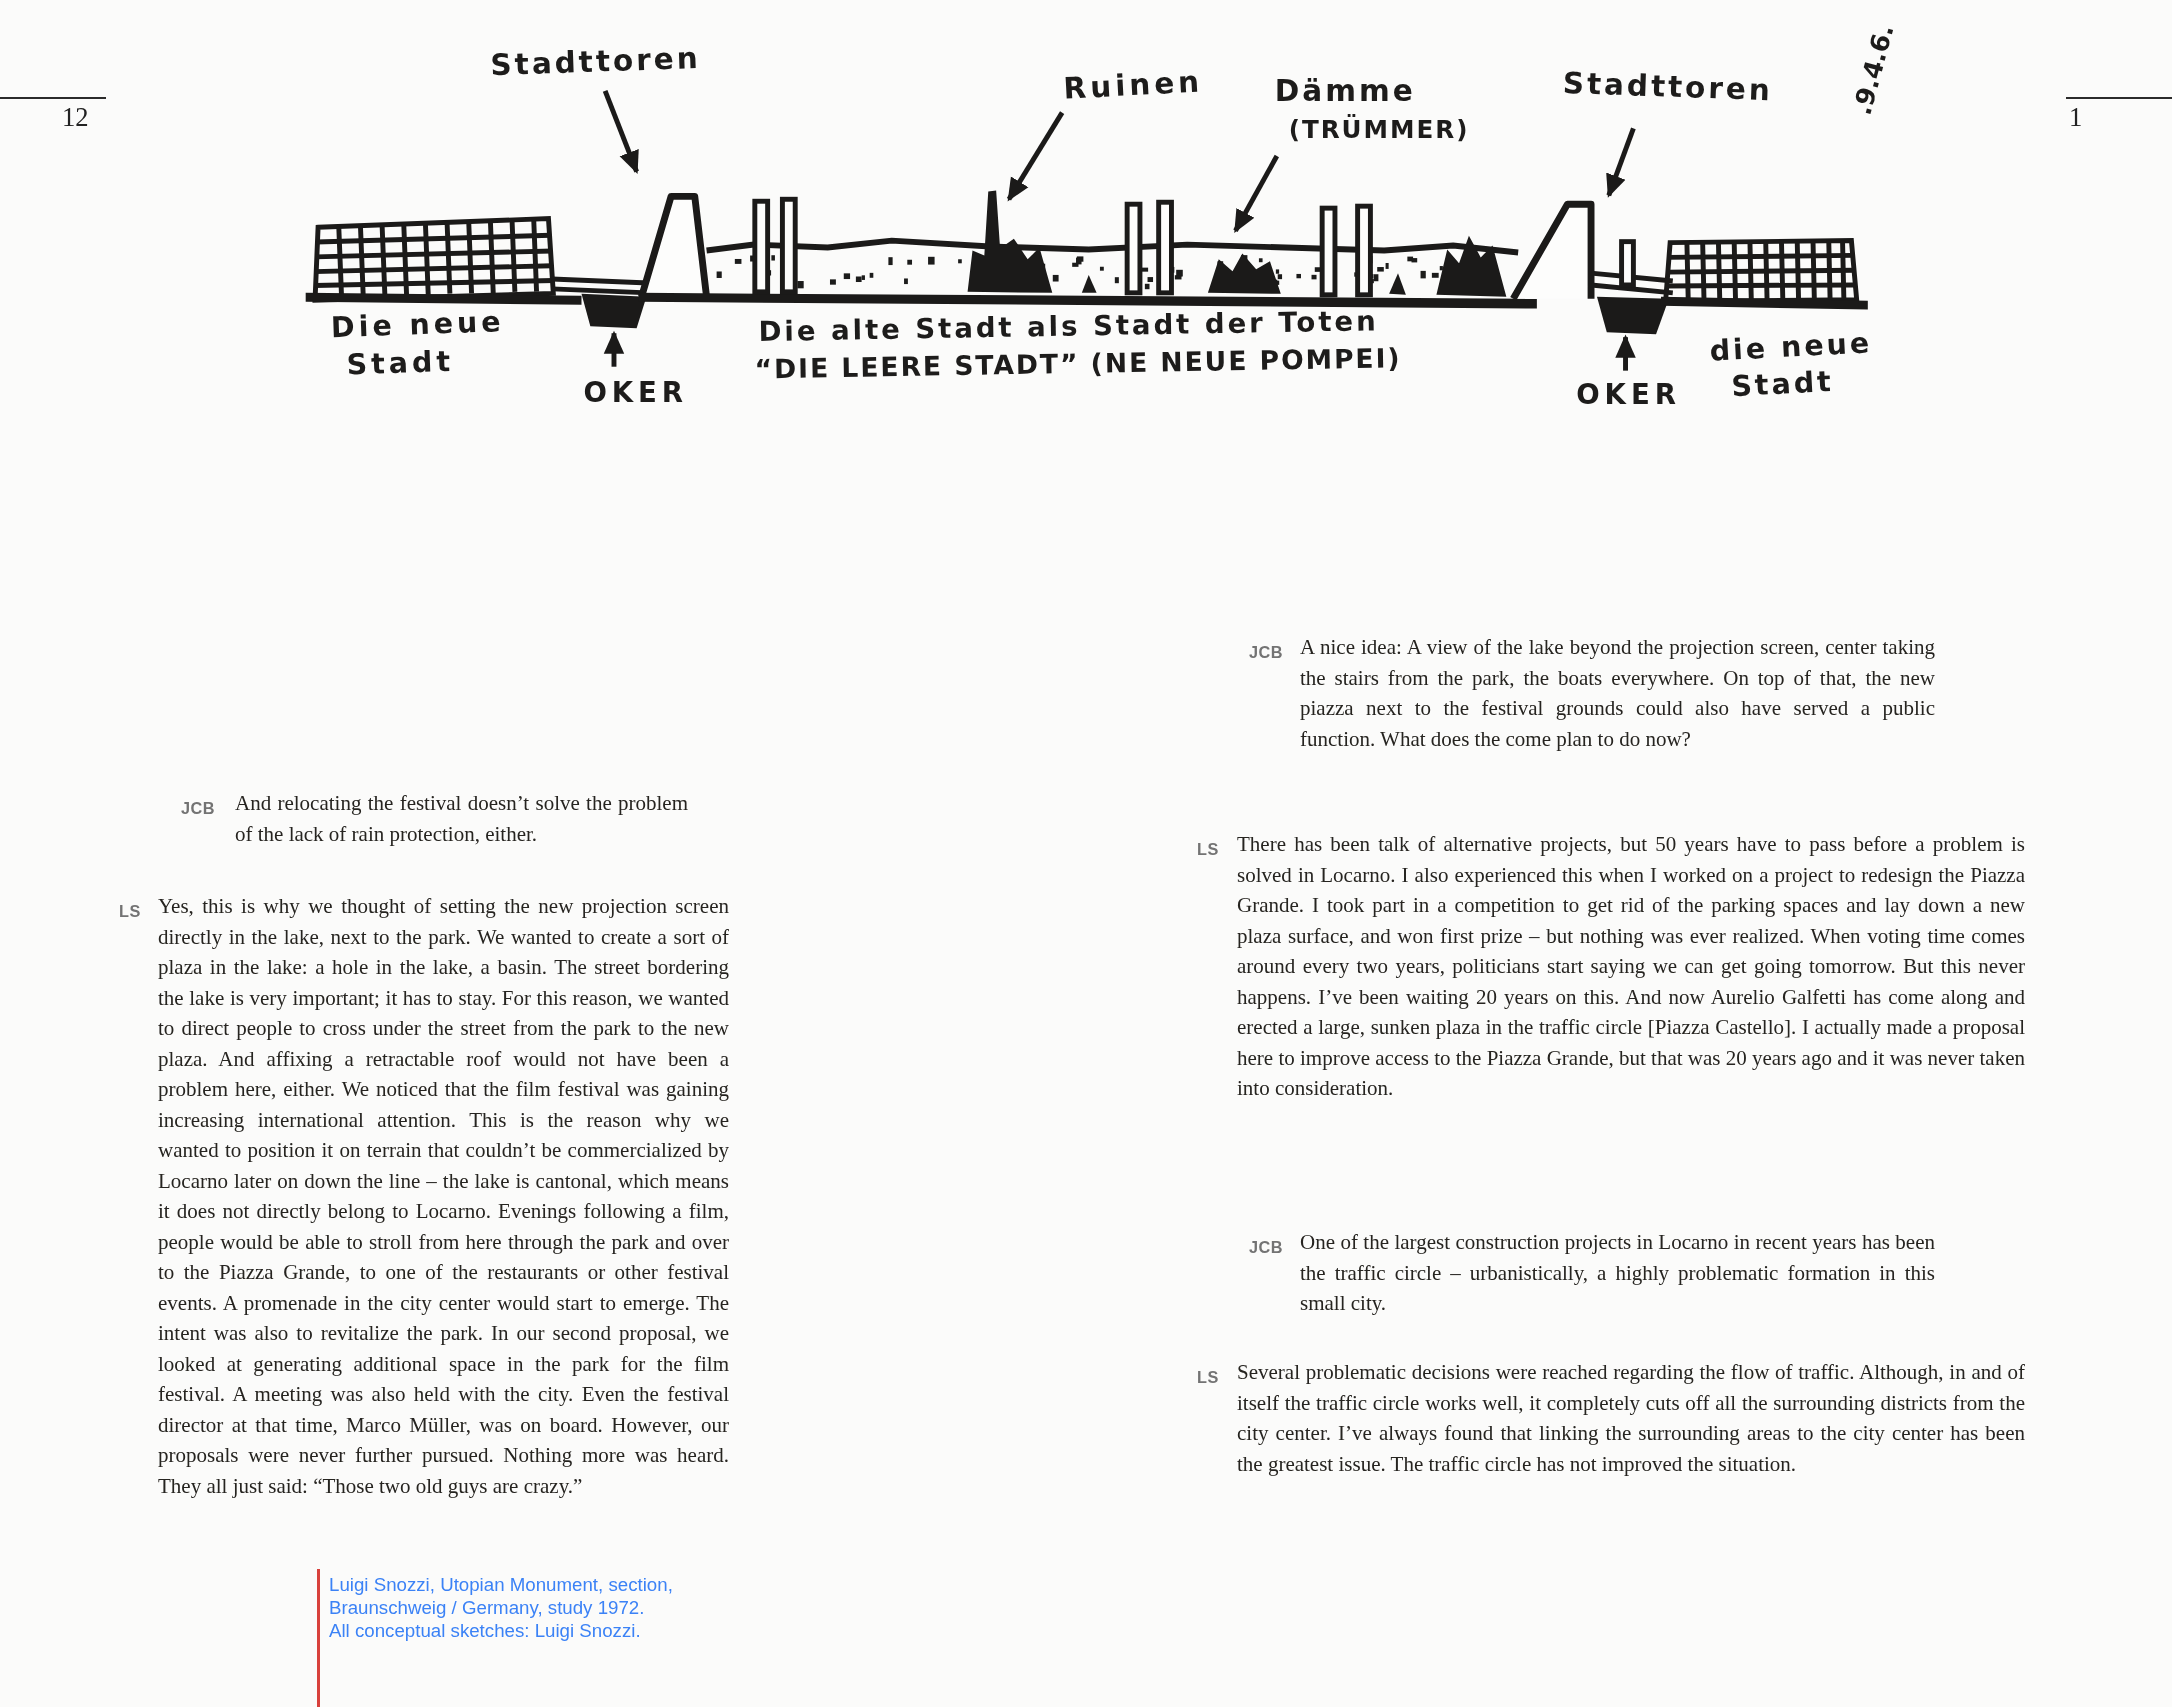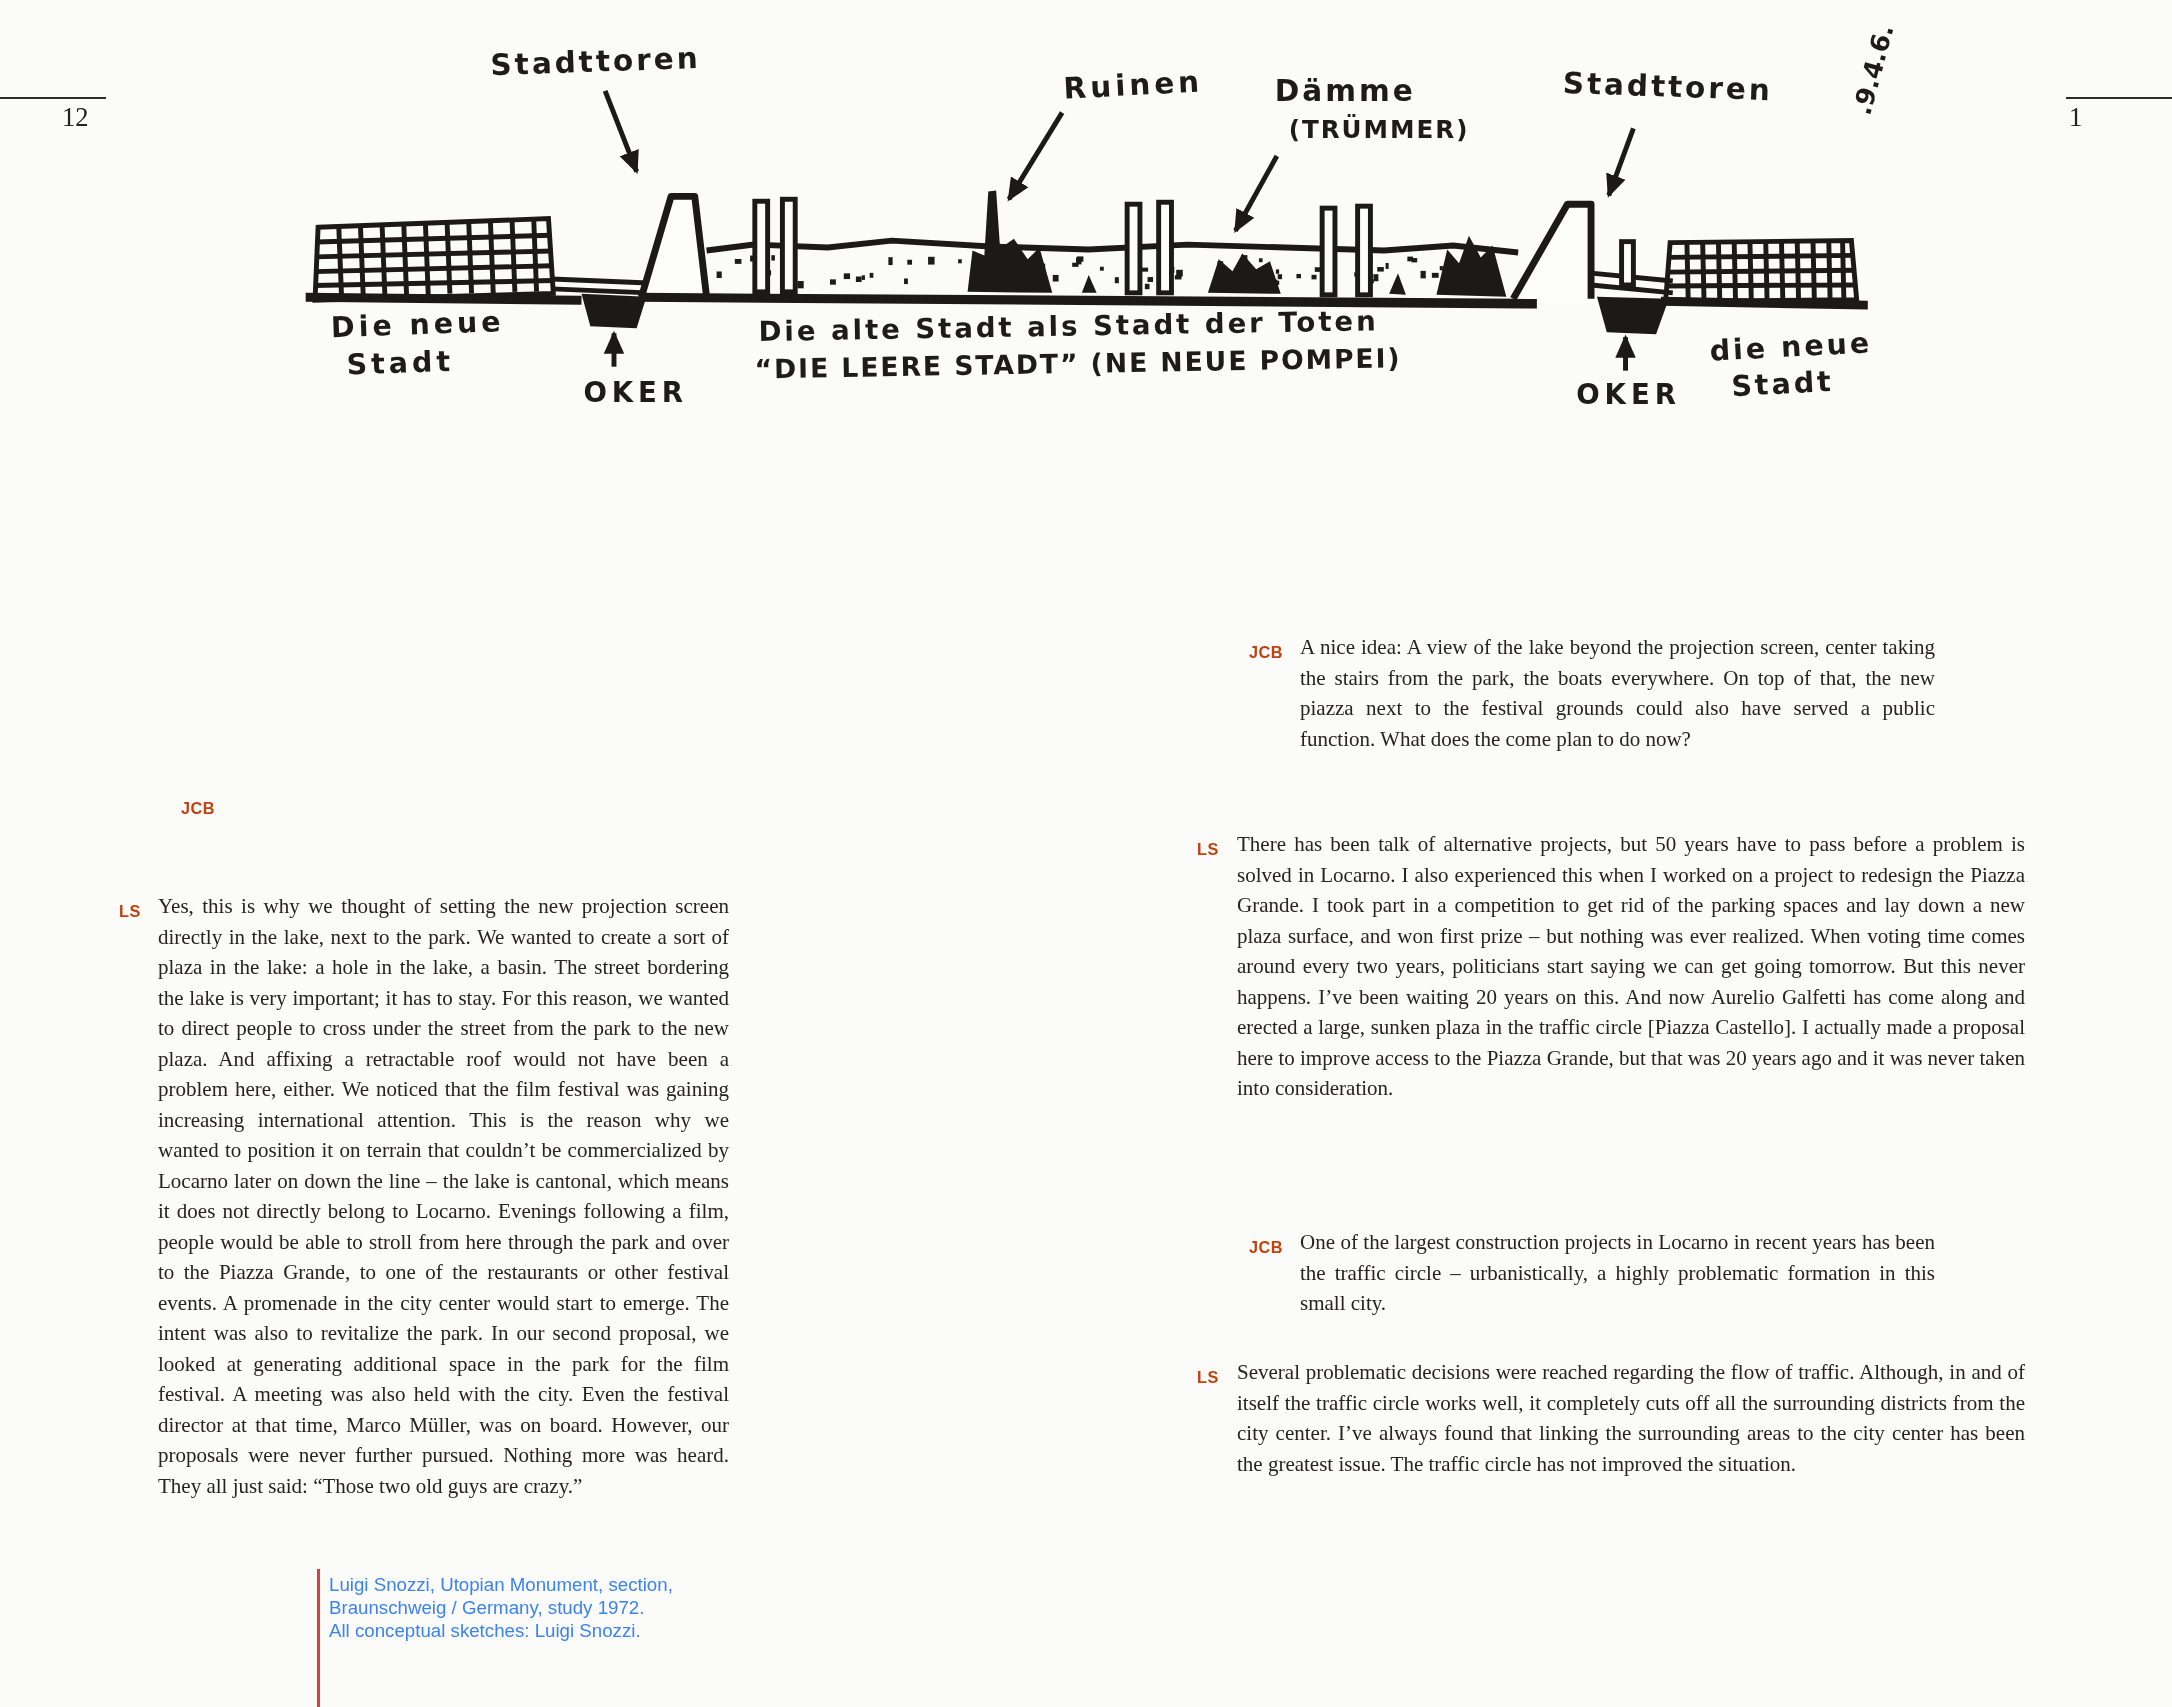--- a/index.html
+++ b/index.html
@@ -7,21 +7,21 @@
     width:2172px;height:1707px;position:relative;overflow:hidden;
     background:#fbfbfa;color:#2b2a27;
     font-family:"Liberation Serif", serif;
   }
   .rule{position:absolute;height:2px;background:#2b2b2b;}
   .pagenum{position:absolute;font-size:26.6px;color:#222;font-family:Liberation Serif, serif;}
   .para{position:absolute;font-size:21px;line-height:30.5px;text-align:justify;color:#262420;}
   .para .speaker{
     position:absolute;top:4.9px;
     font-family:"Liberation Sans",sans-serif;font-weight:bold;
-    font-size:16.3px;letter-spacing:0.5px;color:#c2410c;
+    font-size:16.3px;letter-spacing:0.5px;color:#737373;
   }
   .para .it{}
   .caption{
     position:absolute;left:329px;top:1573px;width:374px;
     font-family:"Liberation Sans",sans-serif;font-size:18.7px;line-height:23px;
     color:#3b82f6;
   }
   .caption-rule{position:absolute;left:317px;top:1569px;width:3px;height:138px;background:#d8413c;}
   svg .ink{stroke:#1b1a19;}
   svg text.hand{
@@ -182,20 +182,21 @@
   <text class="hand" x="592" y="408" font-size="28" letter-spacing="5">OKER</text>
   <text class="hand" x="770" y="346" font-size="28" letter-spacing="3" transform="rotate(-1 770 346)">Die alte Stadt als Stadt der Toten</text>
   <text class="hand" x="766" y="384" font-size="27" letter-spacing="2" transform="rotate(-1 766 384)">“DIE LEERE STADT” (NE NEUE POMPEI)</text>
   <text class="hand" x="1600" y="410" font-size="28" letter-spacing="5">OKER</text>
   <text class="hand" x="1736" y="366" font-size="29" letter-spacing="3" transform="rotate(-3 1736 366)">die neue</text>
   <text class="hand" x="1758" y="402" font-size="29" letter-spacing="3" transform="rotate(-3 1758 402)">Stadt</text>
 </svg>
 
 <div class="para" style="left:235px;top:788px;width:453px;">
   <span class="speaker" style="left:-54px;">JCB</span>
+  <span>And relocating the festival doesn’t solve the problem of the lack of rain protection, either.</span>
 </div>
 
 <div class="para" style="left:158px;top:891px;width:571px;">
   <span class="speaker" style="left:-39px;">LS</span>
   <span>Yes, this is why we thought of setting the new projection screen directly in the lake, next to the park. We wanted to create a sort of plaza in the lake: a hole in the lake, a basin. The street bordering the lake is very important; it has to stay. For this reason, we wanted to direct people to cross under the street from the park to the new plaza. And affixing a retractable roof would not have been a problem here, either. We noticed that the film festival was gaining increasing international attention. This is the reason why we wanted to position it on terrain that couldn’t be commercialized by Locarno later on down the line – the lake is cantonal, which means it does not directly belong to Locarno. Evenings following a film, people would be able to stroll from here through the park and over to the Piazza Grande, to one of the restaurants or other festival events. A promenade in the city center would start to emerge. The intent was also to revitalize the park. In our second proposal, we looked at generating additional space in the park for the film festival. A meeting was also held with the city. Even the festival director at that time, Marco Müller, was on board. However, our proposals were never further pursued. Nothing more was heard. They all just said: “Those two old guys are crazy.”</span>
 </div>
 
 <div class="caption-rule"></div>
 <div class="caption">
   <div>Luigi Snozzi, Utopian Monument, section,</div>

